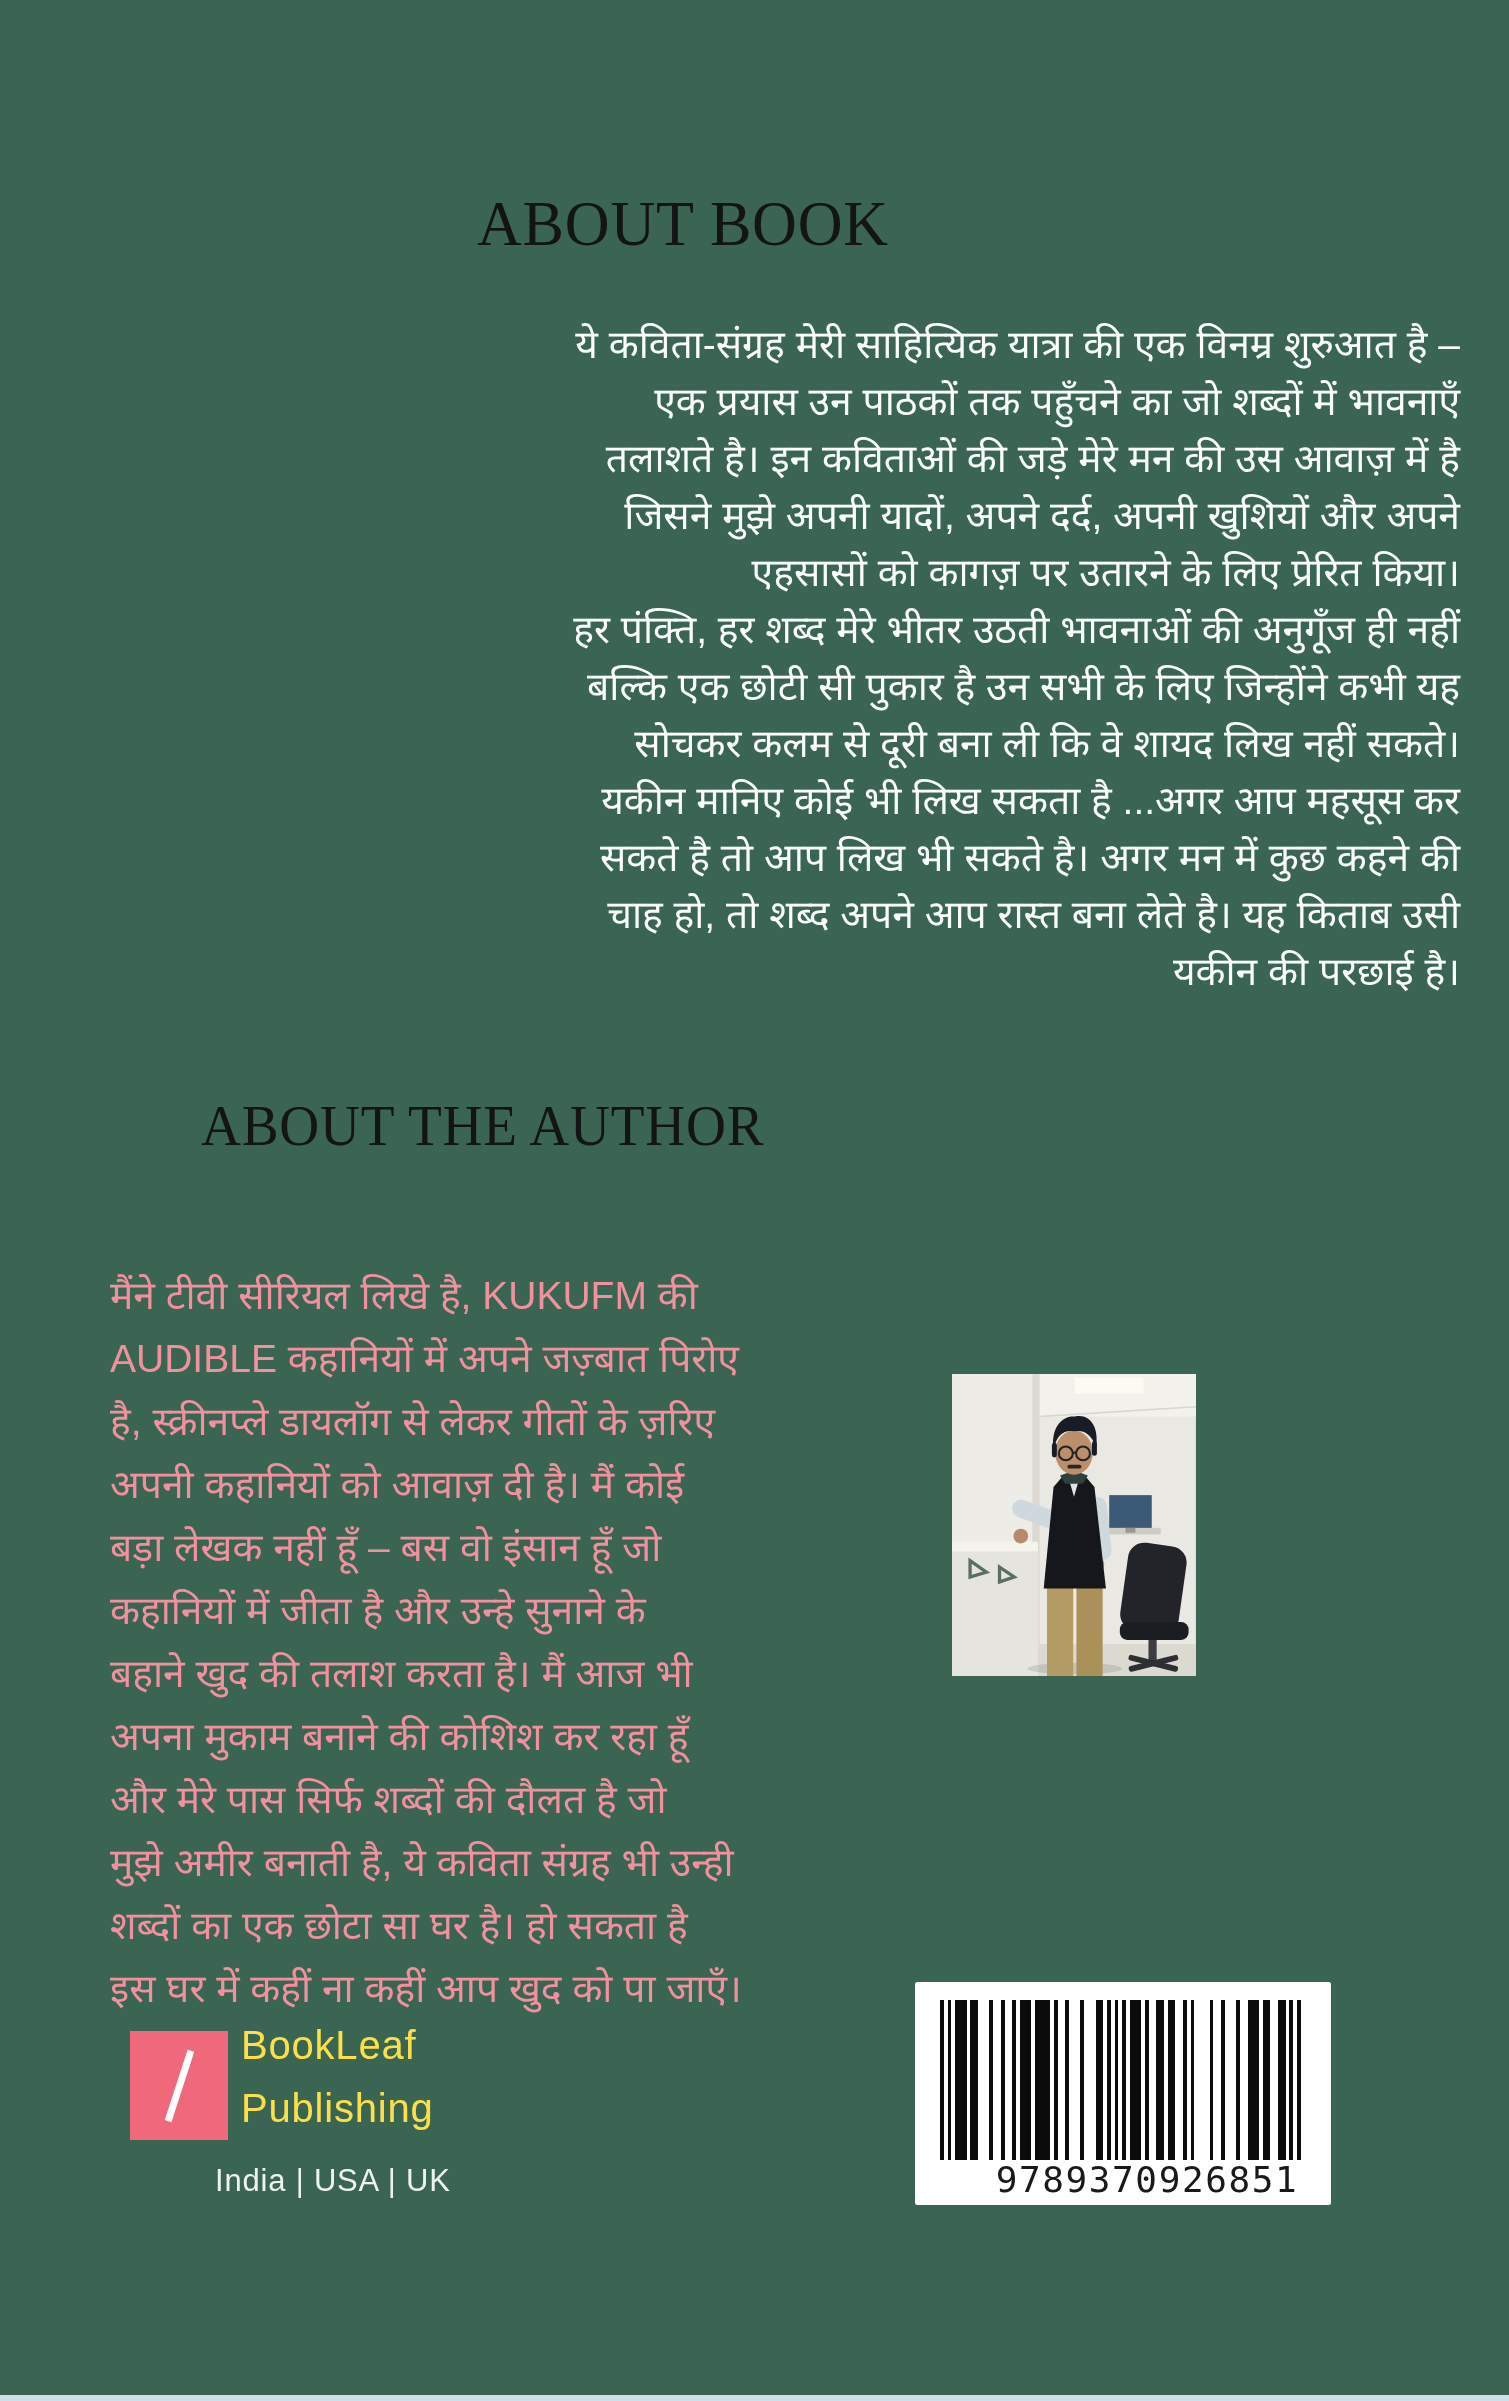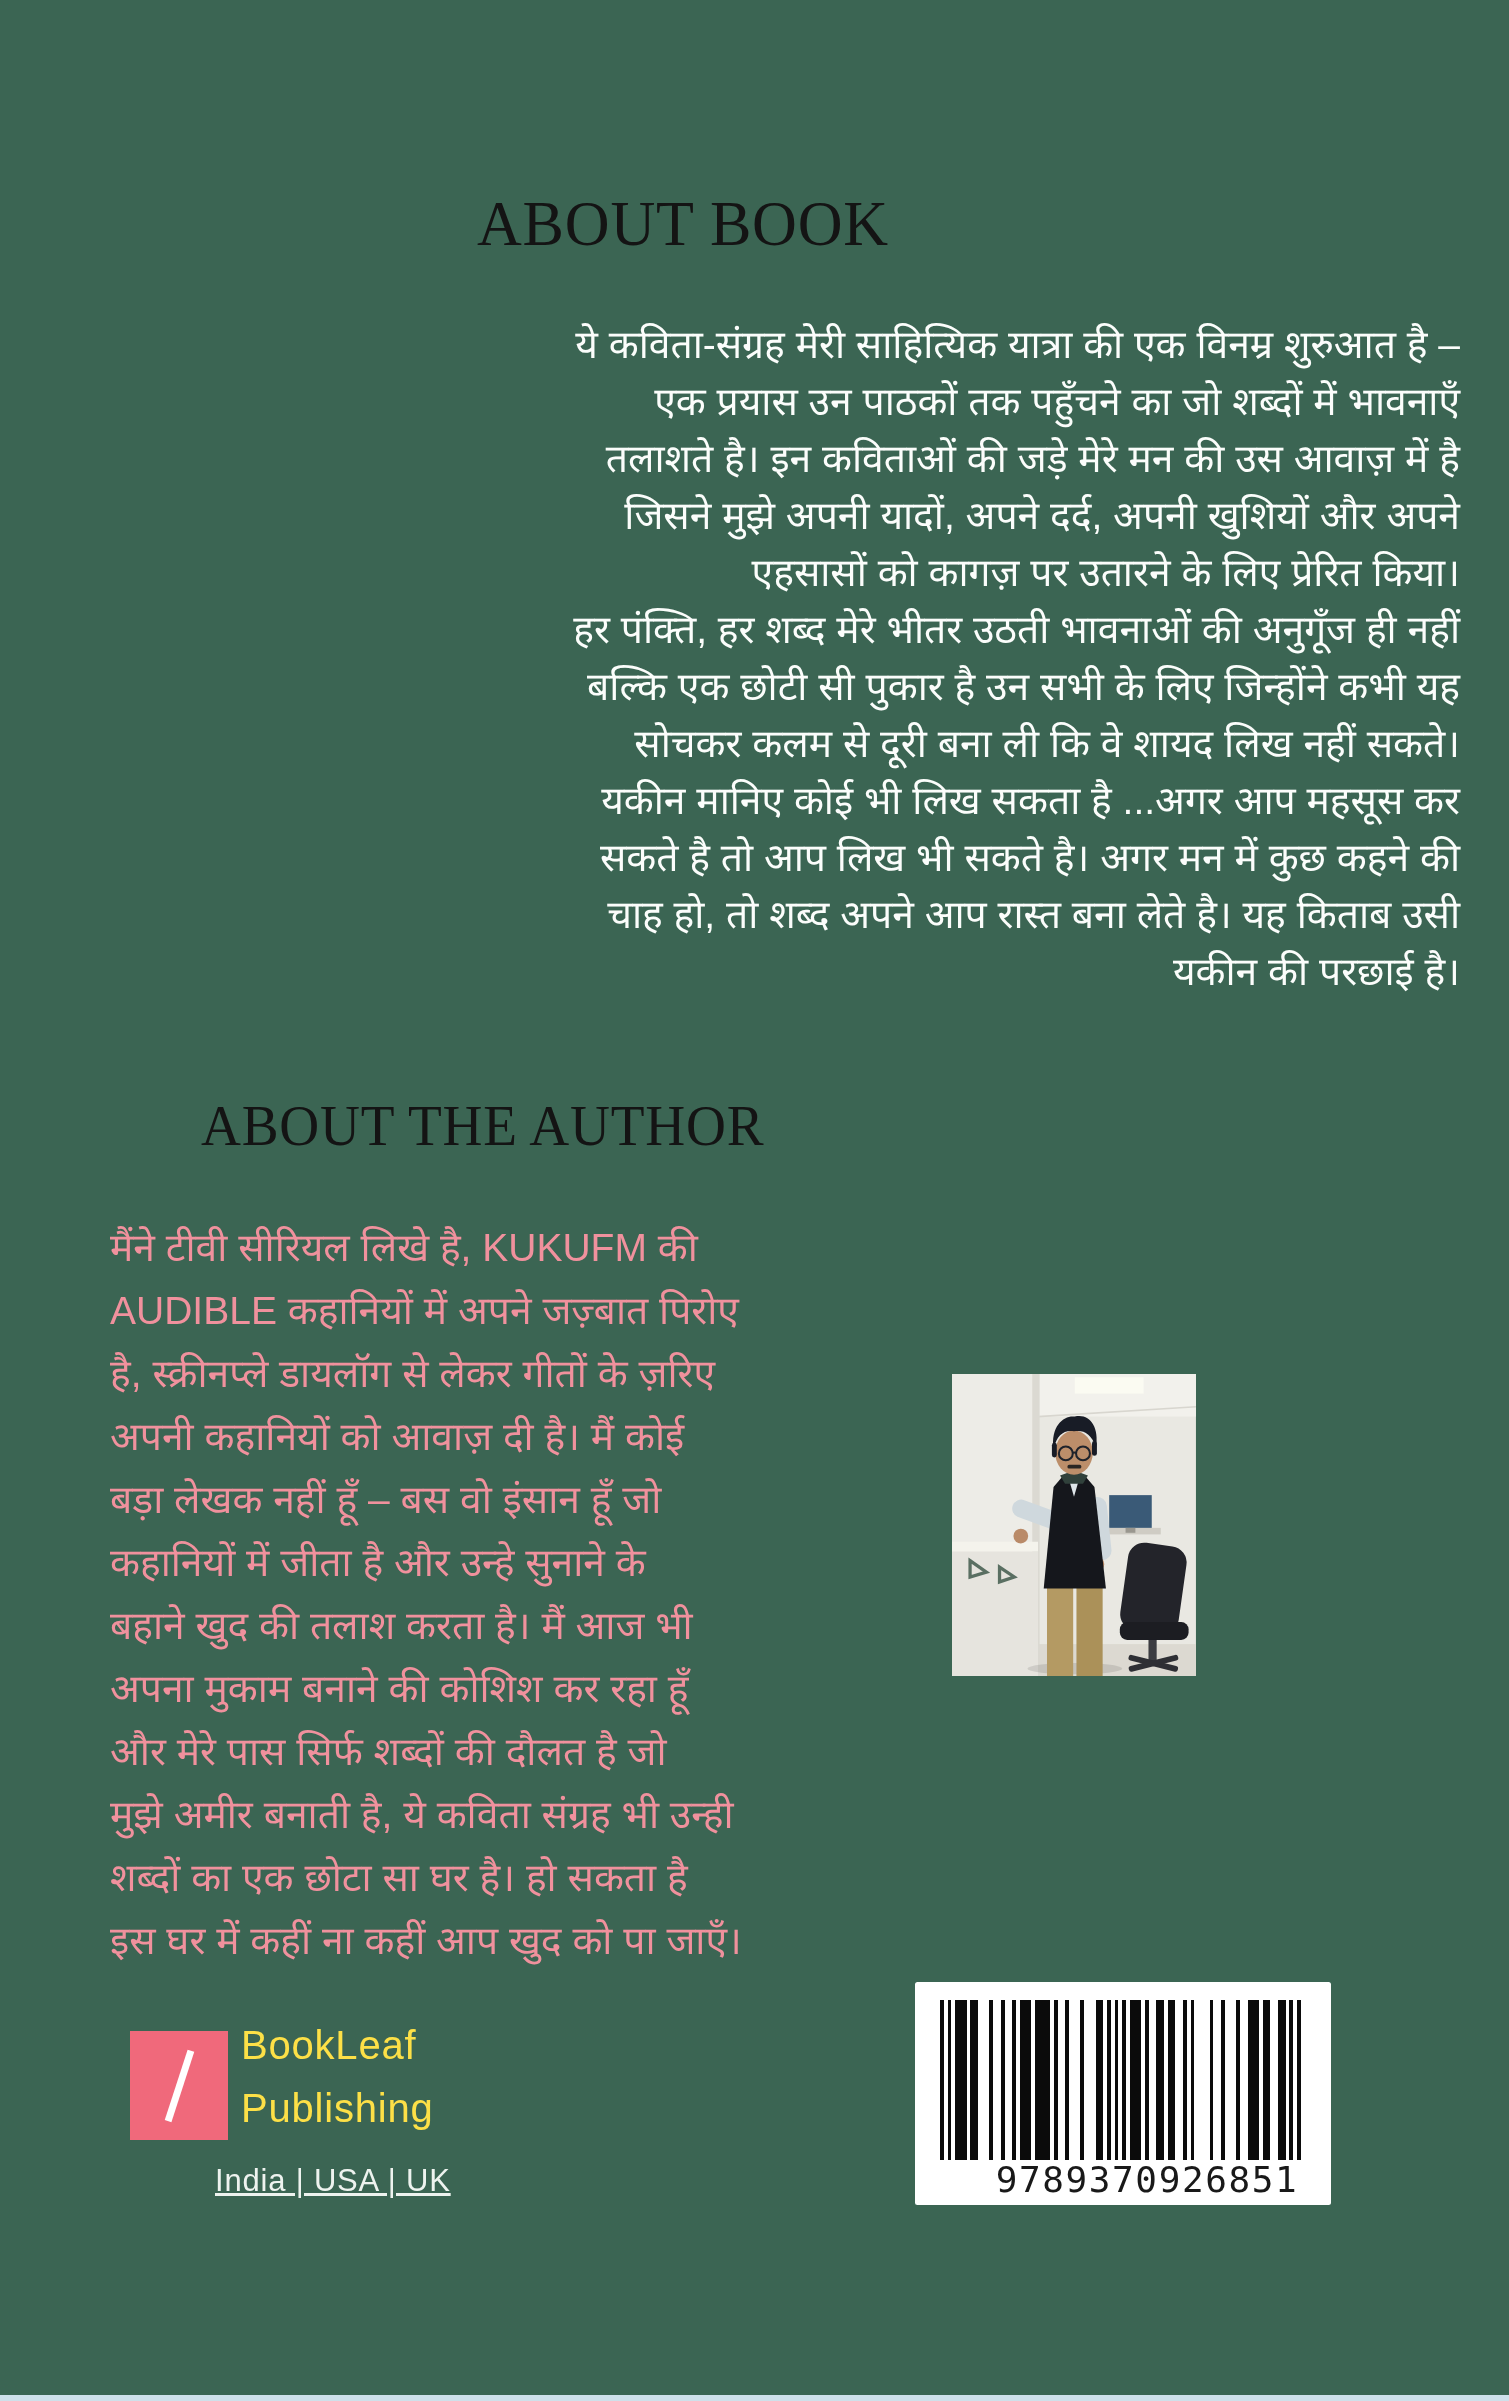--- a/index.html
+++ b/index.html
@@ -18,41 +18,41 @@
   #about-author-title{left:201px;top:1093px;font-size:57px;transform:scaleX(0.97);transform-origin:left;}
   .para{
     white-space:pre-line;
     font-family:"Liberation Sans","DejaVu Sans",sans-serif;
   }
   #about-book-text{
     left:110px;top:316px;width:1350px;
     font-size:39px;line-height:57px;color:#fbfdfb;
   }
   #about-author-text{
-    left:110px;top:1216px;width:802px;
+    left:110px;top:1264px;width:802px;
     font-size:39px;line-height:63px;color:#f0919d;
   }
   
   #author-photo{left:952px;top:1374px;width:244px;height:302px;}
   #author-photo svg{display:block;width:100%;height:100%;}
   
   #publisher-logo-square{
     left:130px;top:2031px;width:98px;height:109px;background:#f0697b;
   }
   #publisher-logo-slash{
     position:absolute;left:46px;top:18px;width:7.4px;height:74px;background:#ffffff;
     transform:rotate(18deg);
   }
   #publisher-name{
     left:241px;top:2014px;color:#fde047;font-weight:400;
     font-size:40px;line-height:63px;letter-spacing:0.8px;white-space:pre-line;
   }
   #publisher-regions{
     left:215px;top:2163px;color:#eef3ef;font-weight:300;
-    font-size:31px;letter-spacing:0.8px;white-space:nowrap;text-decoration:underline;
+    font-size:31px;letter-spacing:0.8px;white-space:nowrap;
   }
   
   #barcode-box{
     left:915px;top:1982px;width:416px;height:223px;background:#ffffff;border-radius:2.5px;
   }
   #barcode-bars{
     position:absolute;left:25px;top:18px;height:160px;display:flex;
   }
   .bc-mod{width:3.8px;height:100%;background:transparent;}
   .bc-mod.on{background:#0b0b0b;}

